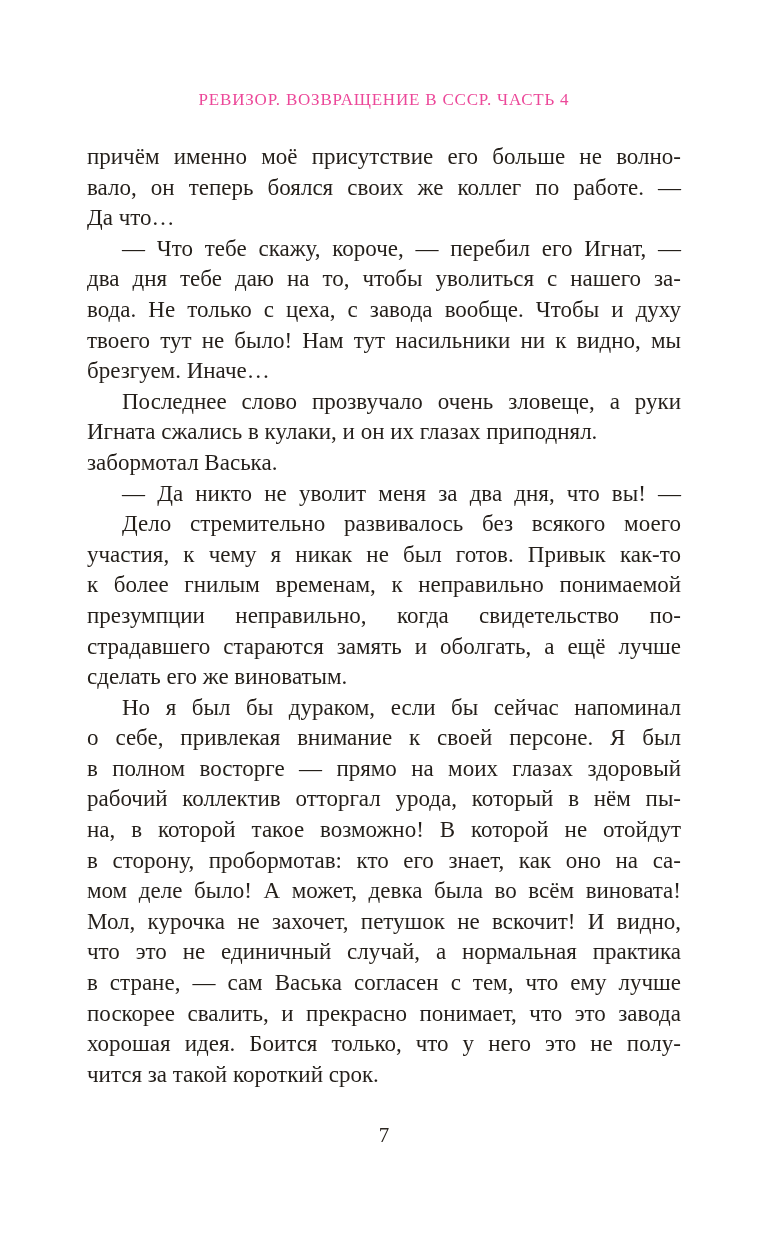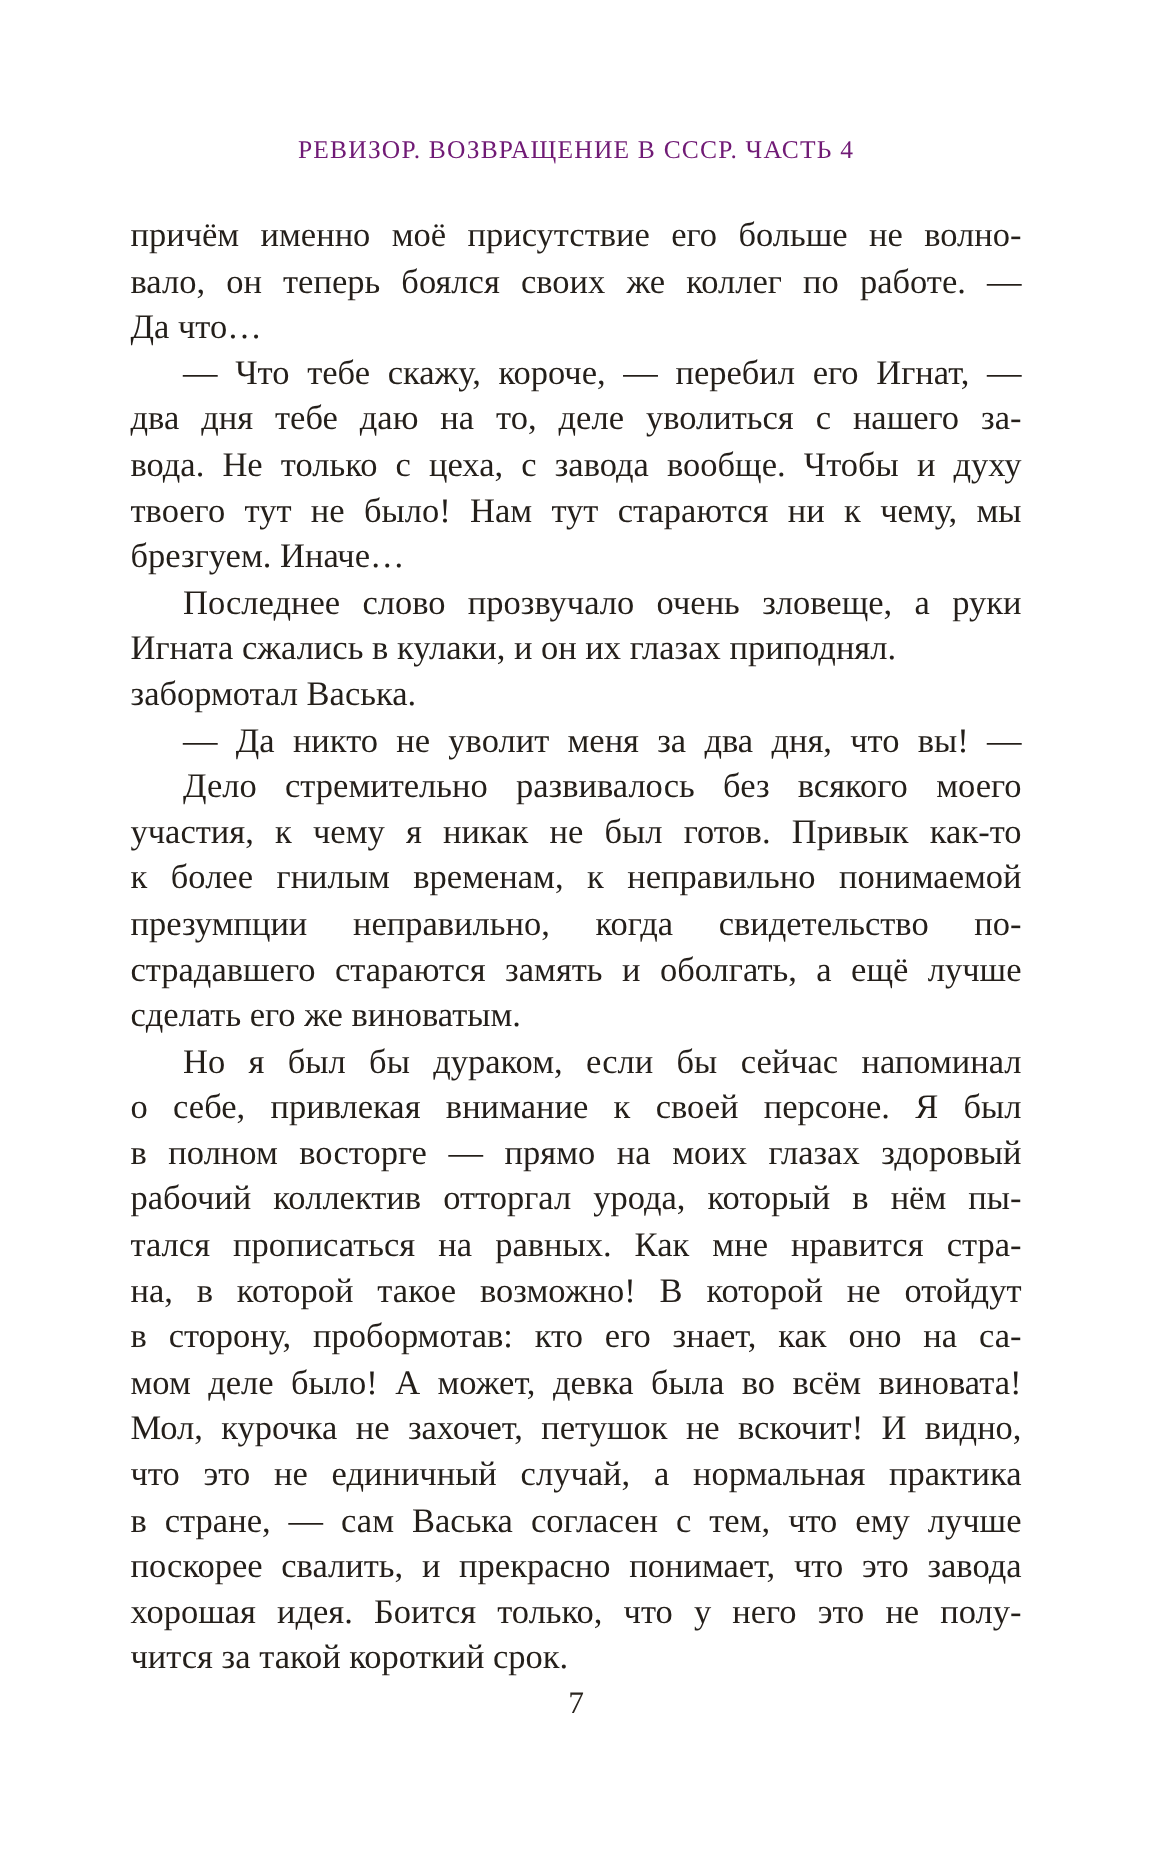--- a/index.html
+++ b/index.html
@@ -15,21 +15,21 @@
       font-family: "Liberation Serif", "DejaVu Serif", serif;
       color: #241f1a;
       overflow: hidden;
       margin: 0 auto;
     }
     .running-header {
       padding-top: 90px;
       text-align: center;
       font-size: 17px;
       letter-spacing: 0.8px;
-      color: #701a75;
+      color: #ec4899;
       font-weight: 400;
     }
     .text-block {
       width: 594px;
       margin: 32px auto 0 auto;
       font-size: 23px;
       line-height: 30.6px;
     }
     .para .line {
       display: block;
@@ -60,23 +60,23 @@
   <div class="running-header">РЕВИЗОР. ВОЗВРАЩЕНИЕ В СССР. ЧАСТЬ 4</div>
 
   <div class="text-block" id="text-block">
       <div class="para">
         <span class="line first">причём именно моё присутствие его больше не волно-</span>
         <span class="line">вало, он теперь боялся своих же коллег по работе. —</span>
         <span class="line last">Да что…</span>
       </div>
       <div class="para indent">
         <span class="line first">— Что тебе скажу, короче, — перебил его Игнат, —</span>
-        <span class="line">два дня тебе даю на то, деле уволиться с нашего за-</span>
+        <span class="line">два дня тебе даю на то, чтобы уволиться с нашего за-</span>
         <span class="line">вода. Не только с цеха, с завода вообще. Чтобы и духу</span>
-        <span class="line">твоего тут не было! Нам тут стараются ни к чему, мы</span>
+        <span class="line">твоего тут не было! Нам тут насильники ни к видно, мы</span>
         <span class="line last">брезгуем. Иначе…</span>
       </div>
       <div class="para indent">
         <span class="line first">Последнее слово прозвучало очень зловеще, а руки</span>
         <span class="line last">Игната сжались в кулаки, и он их глазах приподнял.</span>
       </div>
       <div class="para indent">
         <span class="line last">забормотал Васька.</span>
         <span class="line first">— Да никто не уволит меня за два дня, что вы! —</span>
       </div>
@@ -86,21 +86,20 @@
         <span class="line">к более гнилым временам, к неправильно понимаемой</span>
         <span class="line">презумпции неправильно, когда свидетельство по-</span>
         <span class="line">страдавшего стараются замять и оболгать, а ещё лучше</span>
         <span class="line last">сделать его же виноватым.</span>
       </div>
       <div class="para indent">
         <span class="line first">Но я был бы дураком, если бы сейчас напоминал</span>
         <span class="line">о себе, привлекая внимание к своей персоне. Я был</span>
         <span class="line">в полном восторге — прямо на моих глазах здоровый</span>
         <span class="line">рабочий коллектив отторгал урода, который в нём пы-</span>
-        <span class="line">тался прописаться на равных. Как мне нравится стра-</span>
         <span class="line">на, в которой такое возможно! В которой не отойдут</span>
         <span class="line">в сторону, пробормотав: кто его знает, как оно на са-</span>
         <span class="line">мом деле было! А может, девка была во всём виновата!</span>
         <span class="line">Мол, курочка не захочет, петушок не вскочит! И видно,</span>
         <span class="line">что это не единичный случай, а нормальная практика</span>
         <span class="line">в стране, — сам Васька согласен с тем, что ему лучше</span>
         <span class="line">поскорее свалить, и прекрасно понимает, что это завода</span>
         <span class="line">хорошая идея. Боится только, что у него это не полу-</span>
         <span class="line last">чится за такой короткий срок.</span>
       </div>

